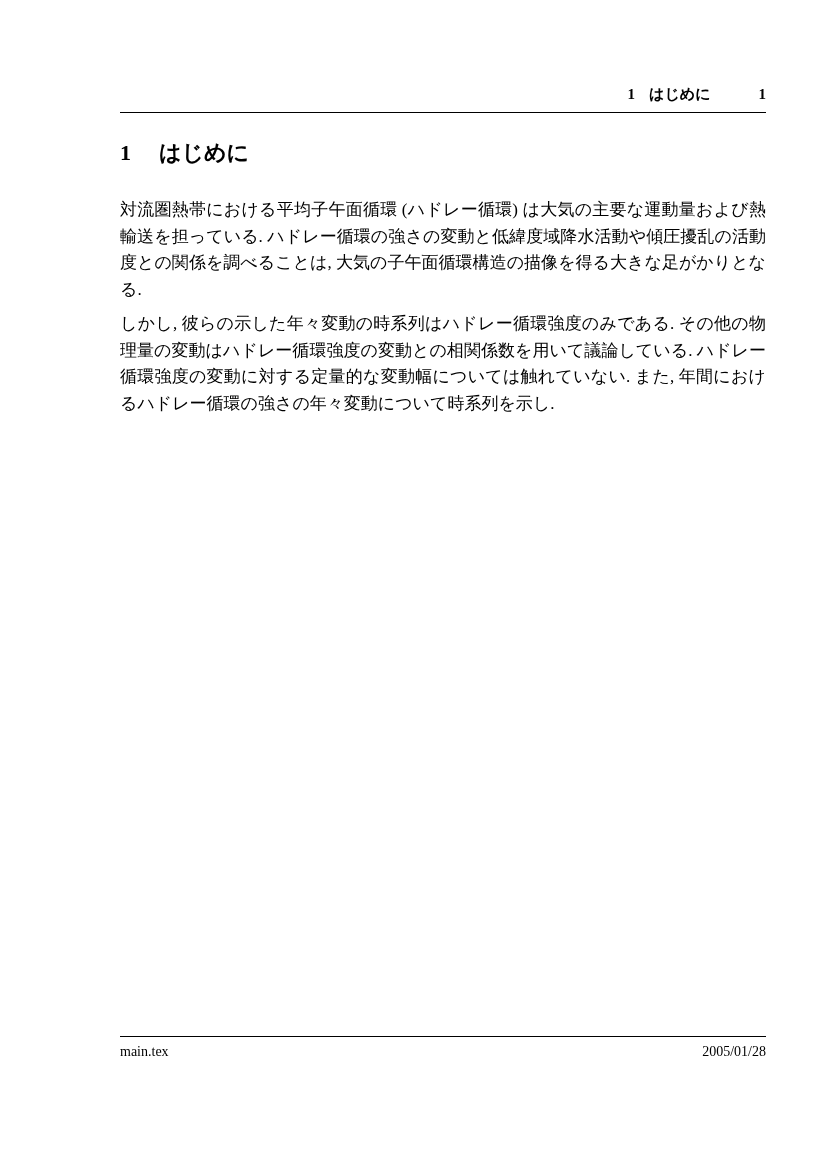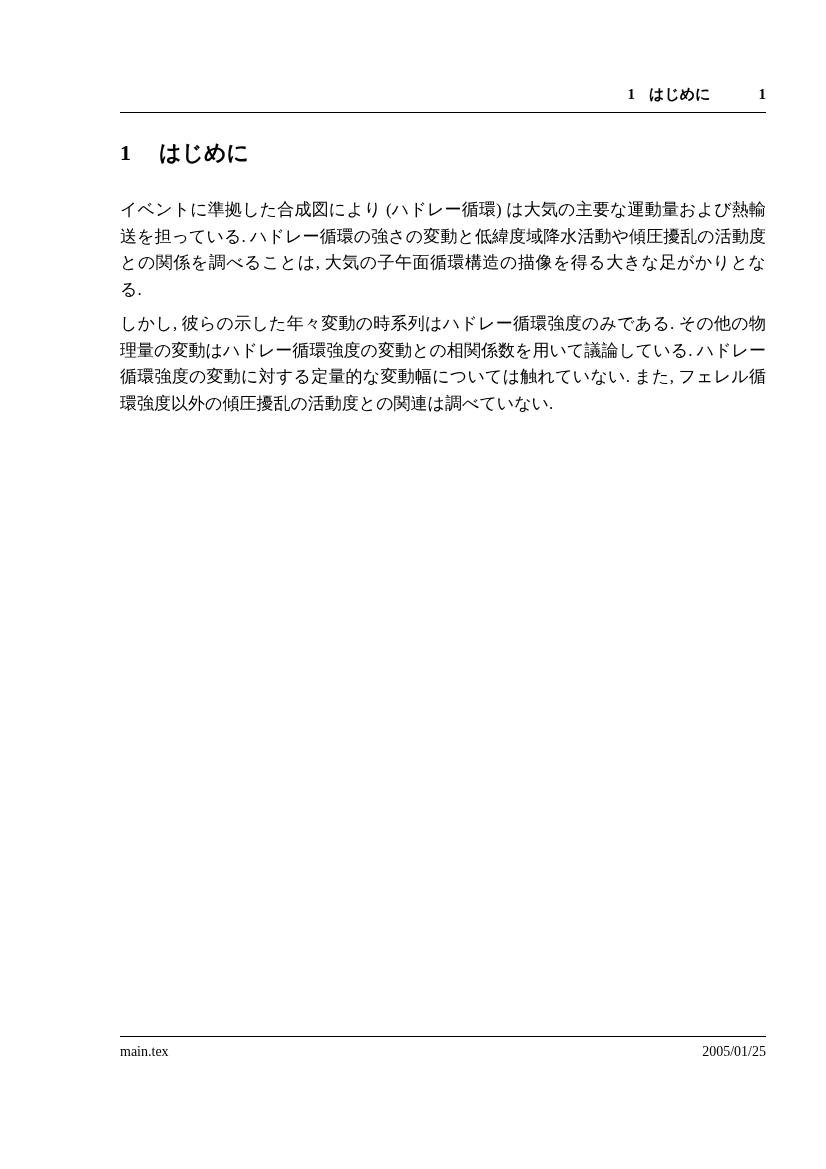--- a/index.html
+++ b/index.html
@@ -106,22 +106,22 @@
     <span class="rh-title">はじめに</span>
     <span class="rh-page">1</span>
   </div>
 
   <h1 class="section-heading">
     <span class="sh-num">1</span>
     <span class="sh-title">はじめに</span>
   </h1>
 
   <div class="body-text">
-    <p>イベントに準拠した合成図により (ハドレー循環) は大気の主要な運動量および熱輸送を担っている. ハドレー循環の強さの変動と低緯度域降水活動や傾圧擾乱の活動度との関係を調べることは, 大気の子午面循環構造の描像を得る大きな足がかりとなる.</p>
-    <p>しかし, 彼らの示した年々変動の時系列はハドレー循環強度のみである. その他の物理量の変動はハドレー循環強度の変動との相関係数を用いて議論している. ハドレー循環強度の変動に対する定量的な変動幅については触れていない. また, フェレル循環強度以外の傾圧擾乱の活動度との関連は調べていない.</p>
+    <p>対流圏熱帯における平均子午面循環 (ハドレー循環) は大気の主要な運動量および熱輸送を担っている. ハドレー循環の強さの変動と低緯度域降水活動や傾圧擾乱の活動度との関係を調べることは, 大気の子午面循環構造の描像を得る大きな足がかりとなる.</p>
+    <p>しかし, 彼らの示した年々変動の時系列はハドレー循環強度のみである. その他の物理量の変動はハドレー循環強度の変動との相関係数を用いて議論している. ハドレー循環強度の変動に対する定量的な変動幅については触れていない. また, 年間におけるハドレー循環の強さの年々変動について時系列を示し.</p>
   </div>
 
   <div class="page-footer">
     <span>main.tex</span>
-    <span>2005/01/25</span>
+    <span>2005/01/28</span>
   </div>
 
 </div>
 
 </body></html>

